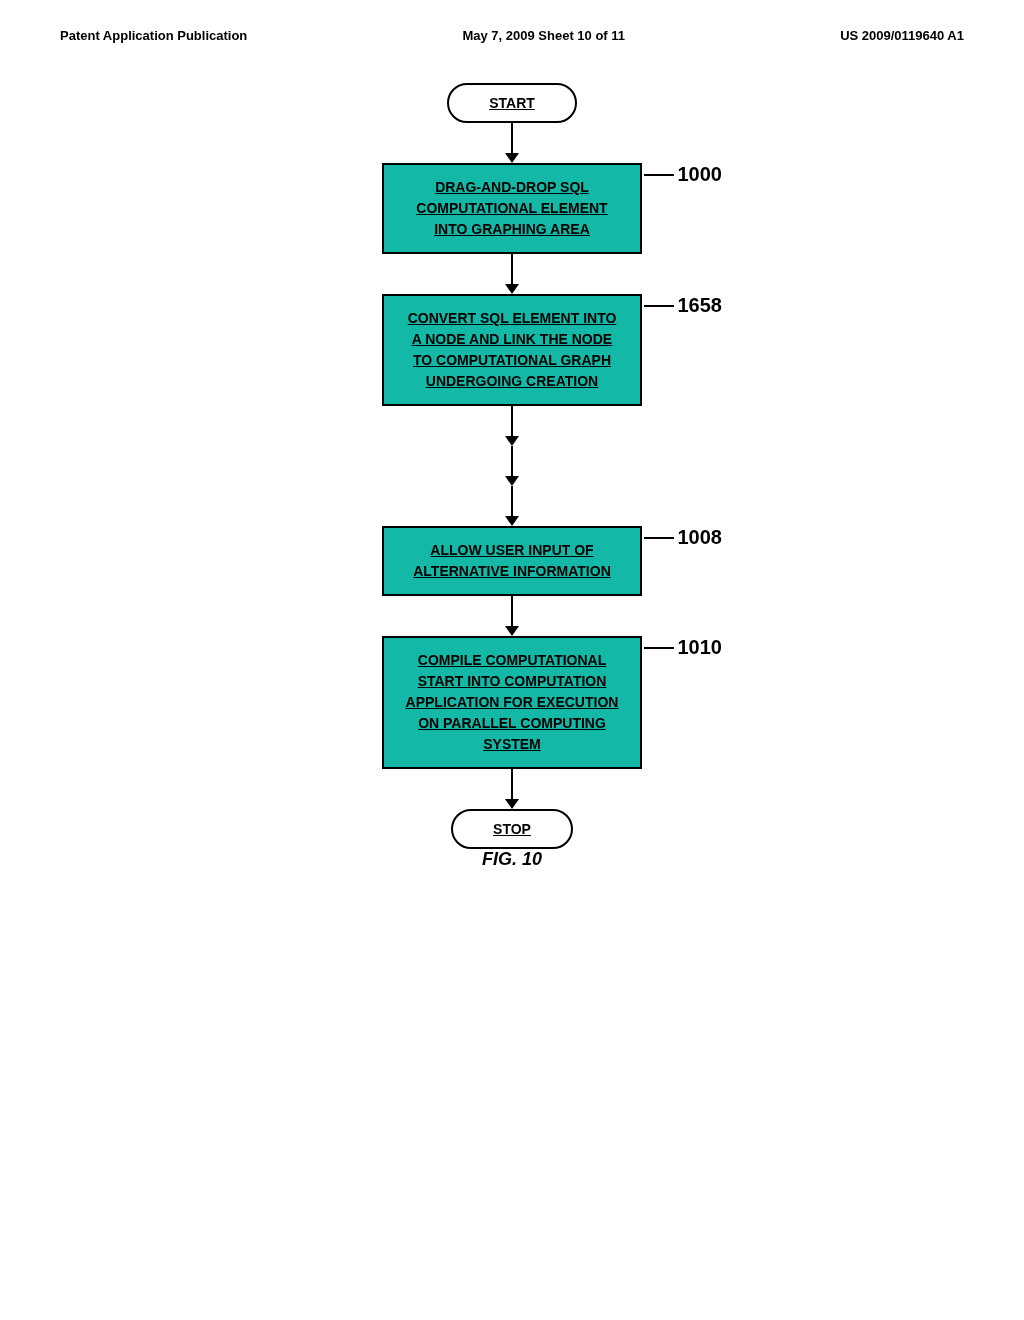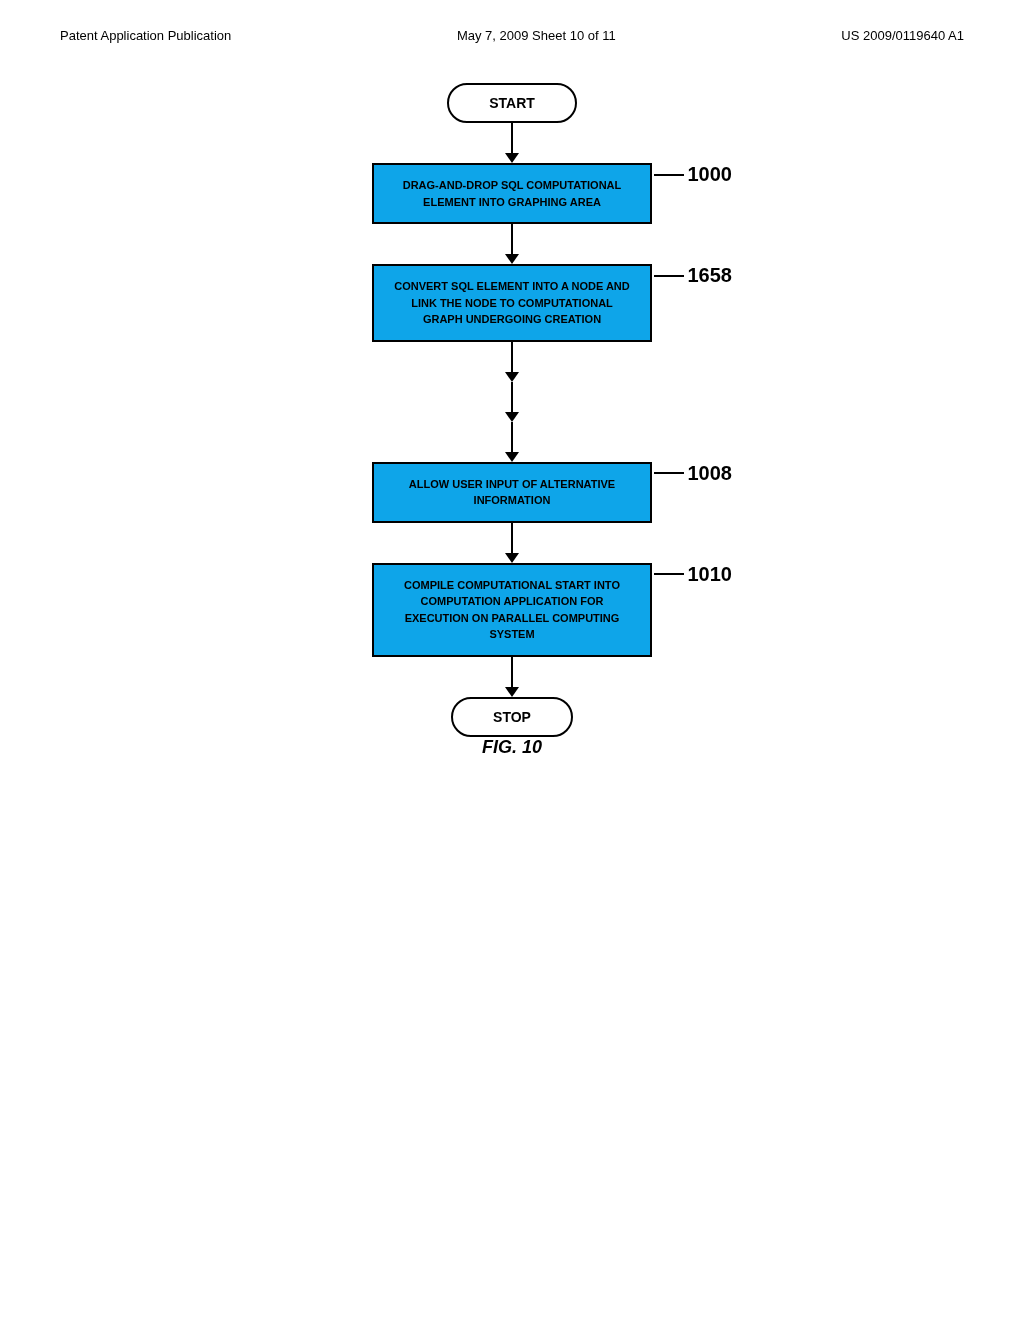--- a/index.html
+++ b/index.html
@@ -10,21 +10,21 @@
       min-height: 1320px;
       position: relative;
     }
 
     
     .header {
       display: flex;
       justify-content: space-between;
       padding: 28px 60px 10px 60px;
       font-size: 13px;
-      font-weight: normal;
+      font-weight: bold;
     }
 
     
     .diagram-area {
       display: flex;
       flex-direction: column;
       align-items: center;
       padding-top: 30px;
       position: relative;
     }
@@ -47,25 +47,25 @@
       font-weight: bold;
       text-align: center;
       background: #fff;
       min-width: 120px;
     }
 
     
     .rect-box {
       border: 2px solid #000;
       padding: 12px 20px;
-      font-size: 11px;
+      font-size: 14px;
       font-weight: bold;
       text-align: center;
-      background: #0ea5e9;
-      width: 280px;
+      background: #14b8a6;
+      width: 260px;
       line-height: 1.5;
     }
 
     
     .arrow {
       display: flex;
       flex-direction: column;
       align-items: center;
       height: 40px;
       position: relative;
@@ -83,20 +83,21 @@
       border-left: 7px solid transparent;
       border-right: 7px solid transparent;
       border-top: 10px solid #000;
     }
 
     
     .step-row {
       display: flex;
       align-items: flex-start;
       position: relative;
+      text-decoration: underline;
     }
 
     .step-label {
       position: absolute;
       right: -80px;
       display: flex;
       align-items: center;
       font-size: 20px;
       font-weight: bold;
       white-space: nowrap;

